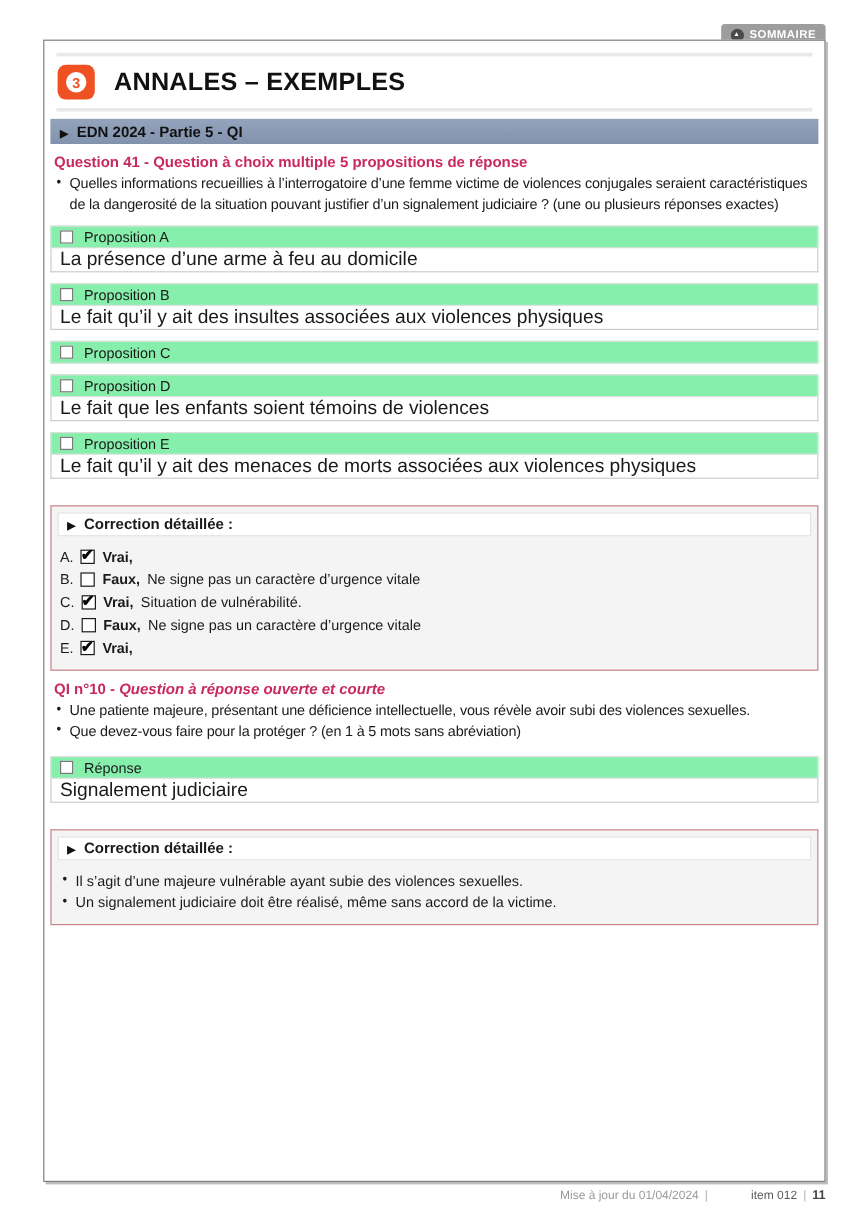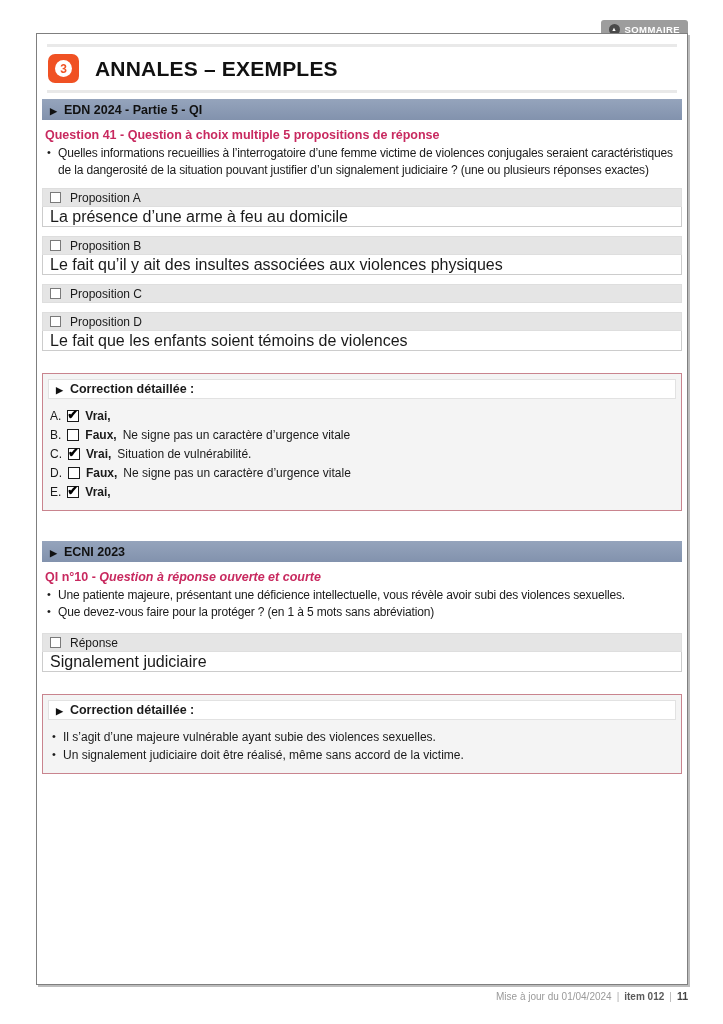--- a/index.html
+++ b/index.html
@@ -43,21 +43,21 @@
   
   .q-title { margin:8px 3px 3px; font-size:12.5px; font-weight:bold; color:#c8295f; }
   .q-title .ital { font-style:italic; }
   .q-text { margin:0 3px; font-size:12px; line-height:1.42; letter-spacing:-0.15px; }
   .bl { position:relative; padding-left:11px; }
   .bl::before { content:"\2022"; position:absolute; left:2px; font-size:11px; }
   .bl .hang { display:block; padding-left:2px; }
 
   
   .prop-group { margin:9px 0 0; }
-  .prop-head { height:19px; background:#e5e5e5; border:1px solid #dedede;
+  .prop-head { height:19px; background:#86efac; border:1px solid #dedede;
     display:flex; align-items:center; gap:9px; padding:0 7px; font-size:12px; }
   .prop-answer { height:20px; line-height:18px; border:1px solid #cccccc; border-top:none;
     background:#fff; padding:0 7px; font-size:16px; display:flex; align-items:center; }
   .cb { width:11px; height:11px; background:#fff; border:1px solid #7a7a7a;
     flex:0 0 auto; position:relative; }
 
   
   .corr-box { margin:22px 0 0; border:1px solid #c9848e; background:#f4f4f4;
     padding:5px 5px 9px; }
   .corr-head { background:#fff; border:1px solid #e2e2e2; height:20px;
@@ -70,21 +70,21 @@
   .cb2.checked::before { content:"\2714"; position:absolute; left:-1px; top:-4px;
     font-size:13px; font-weight:bold; color:#000; }
   .verdict { font-weight:bold; }
   .corr-bullets { margin:8px 2px 0; font-size:12px; line-height:1.5; }
 
   .s2 { margin-top:30px; }
 
   
   .footer { position:absolute; top:990px; right:35px; font-size:10px; color:#9a9a9a; }
   .footer .sep { margin:0 5px; color:#b0b0b0; }
-  .footer .item { font-weight:bold; color:#5a5a5a; }
+  .footer .item { font-weight:normal; color:#5a5a5a;margin-left:31px; }
   .footer .pagenum { font-weight:bold; color:#444; font-size:10.5px; }
 </style>
 </head>
 <body>
 
 <div class="sommaire-tab">
   <span class="sommaire-circle"></span>
   <span>SOMMAIRE</span>
 </div>
 
@@ -136,20 +136,27 @@
   </div>
 
   <div class="prop-group">
     <div class="prop-head">
       <span class="cb"></span>
       <span>Proposition D</span>
     </div>
     <div class="prop-answer">Le fait que les enfants soient témoins de violences</div>
   </div>
 
+  <div class="prop-group">
+    <div class="prop-head">
+      <span class="cb"></span>
+      <span>Proposition E</span>
+    </div>
+    <div class="prop-answer">Le fait qu’il y ait des menaces de morts associées aux violences physiques</div>
+  </div>
 
   <div class="corr-box">
     <div class="corr-head">
       <span class="tri"></span>
       <span>Correction détaillée :</span>
     </div>
     <div class="corr-items">
       <div class="corr-item">
         <span>A.</span>
         <span class="cb2 checked"></span>
@@ -176,24 +183,20 @@
       </div>
       <div class="corr-item">
         <span>E.</span>
         <span class="cb2 checked"></span>
         <span class="verdict">Vrai,</span>
         <span></span>
       </div>
     </div>
   </div>
 
-  <div class="section-bar s2">
-    <span class="tri"></span>
-    <span>ECNI 2023</span>
-  </div>
 
   <div class="q-title">
     <span>QI n°10 - </span><span class="ital">Question à réponse ouverte et courte</span>
   </div>
 
   <div class="q-text bl">
     <span class="hang">Une patiente majeure, présentant une déficience intellectuelle, vous révèle avoir subi des violences sexuelles.</span>
   </div>
   <div class="q-text bl">
     <span class="hang">Que devez-vous faire pour la protéger ? (en 1 à 5 mots sans abréviation)</span>

